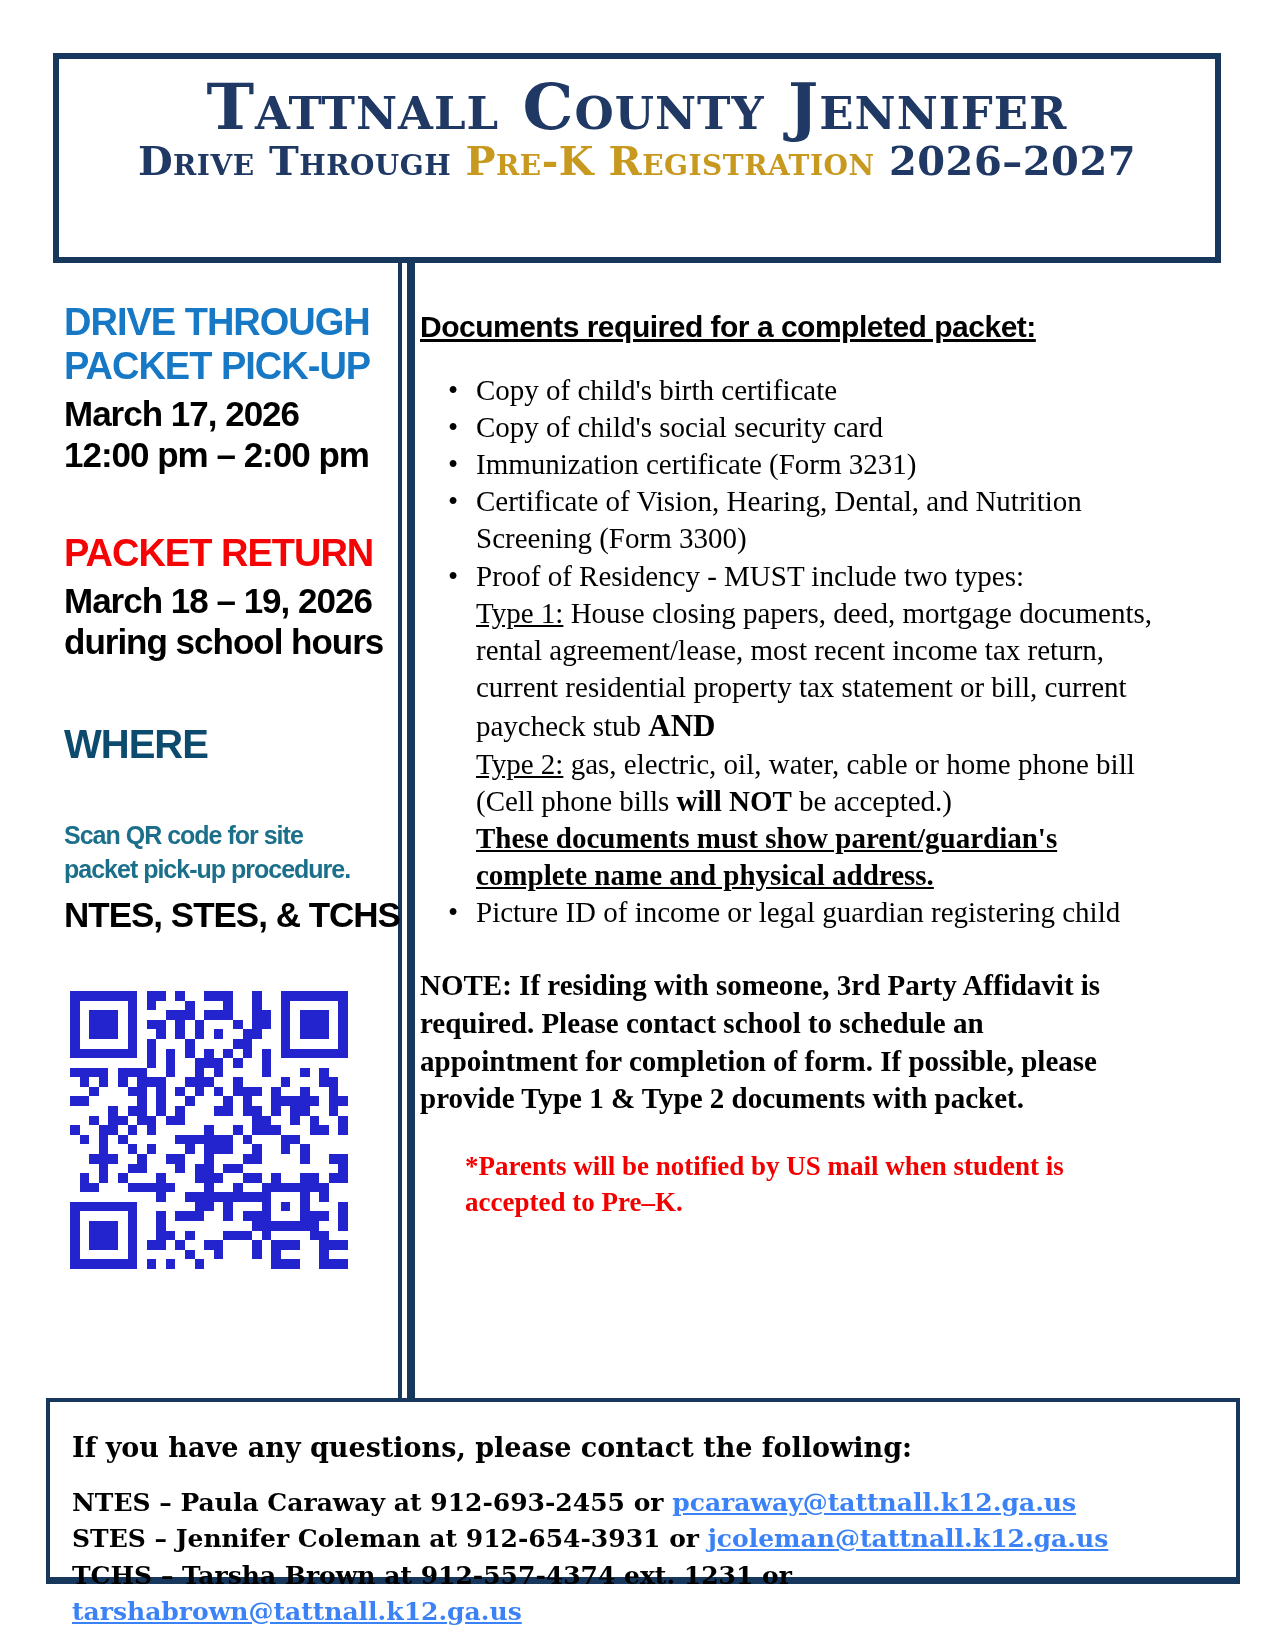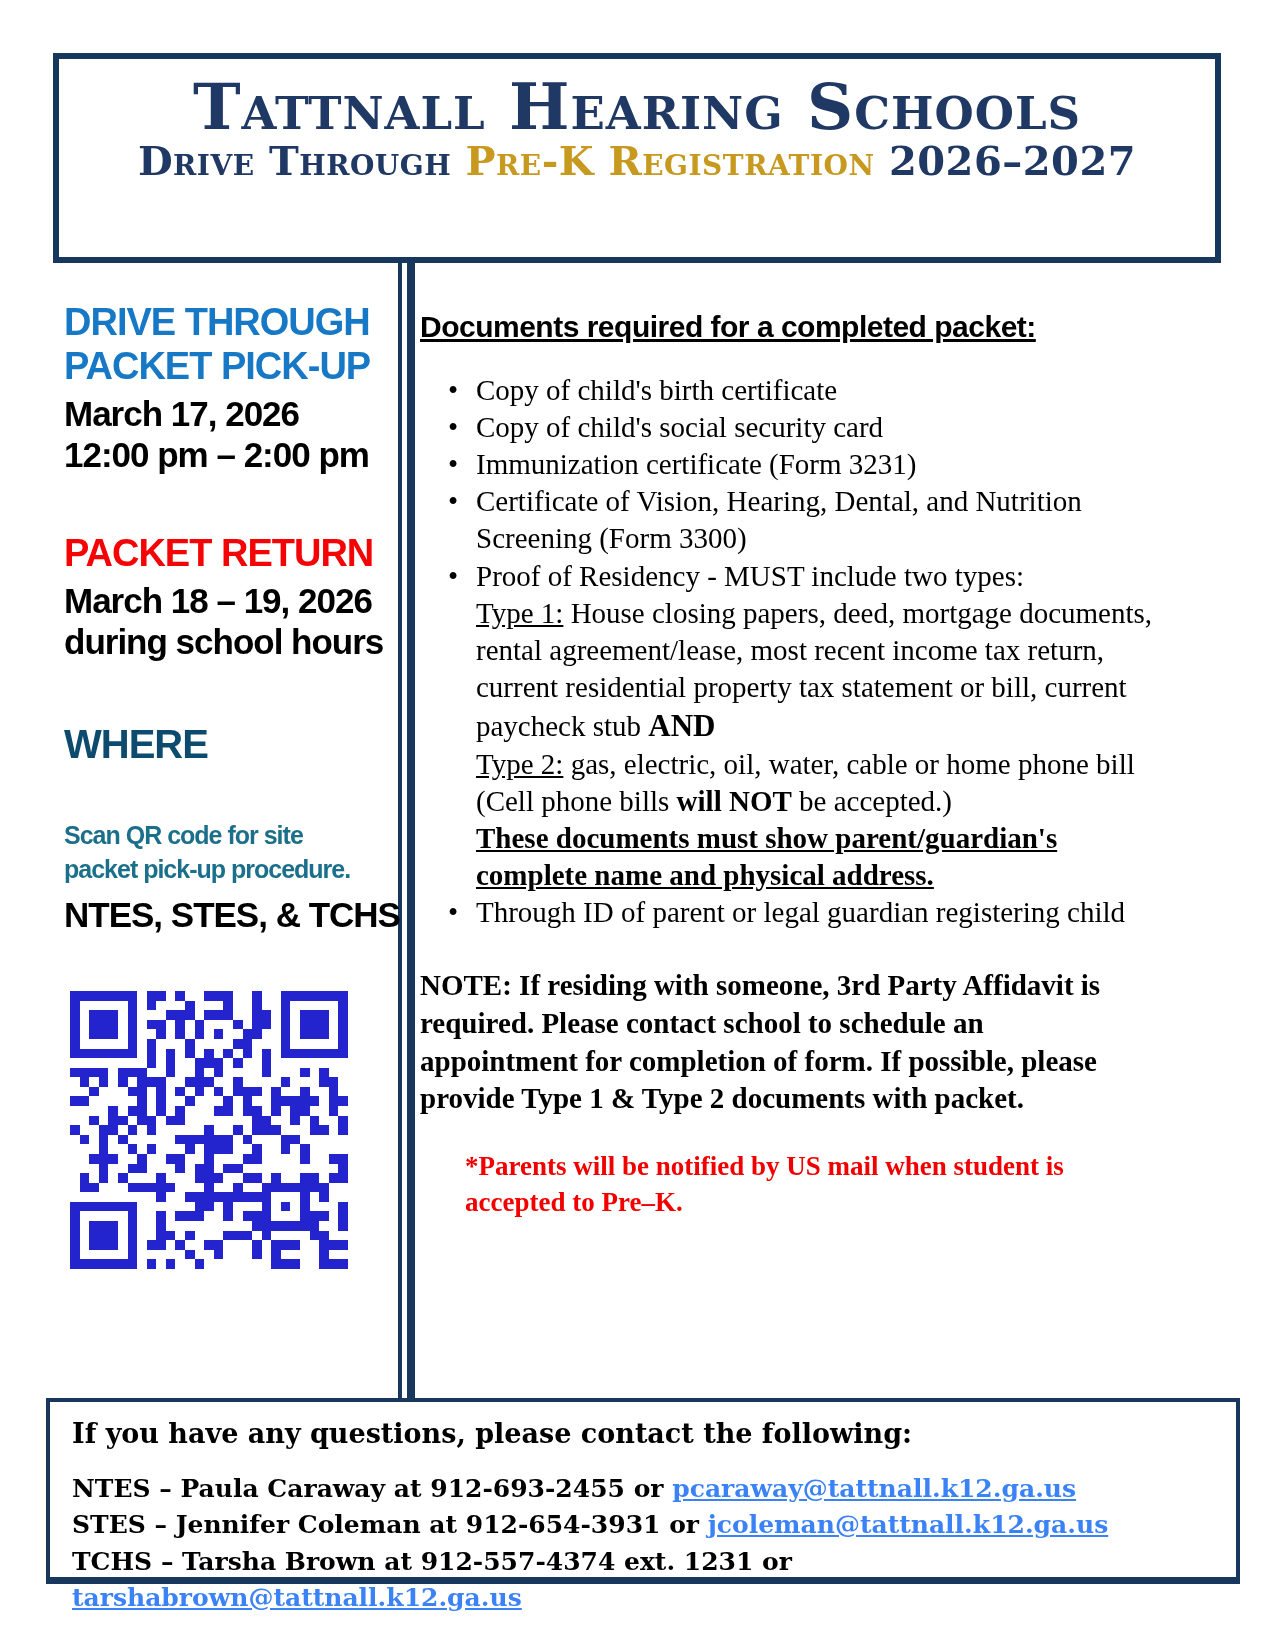--- a/index.html
+++ b/index.html
@@ -52,33 +52,33 @@
   .u{text-decoration:underline;}
   .b{font-weight:bold;}
   .bu{font-weight:bold;text-decoration:underline;}
   .and-big{font-weight:bold;font-size:31px;}
   .note-para{margin-top:36px;font-weight:bold;font-size:29px;line-height:1.3;padding-right:20px;}
   .mail-note{margin-top:30px;font-weight:bold;font-size:27px;line-height:1.35;color:#F20000;padding-right:60px;margin-left:45px;}
   
   .contact-box{
     position:absolute;left:46px;top:1398px;width:1194px;height:186px;
     border:4px solid #17375D;border-bottom-width:7px;background:#fff;
-    font-family:"DejaVu Serif",serif;box-sizing:border-box;padding:16px 20px 0 22px;
+    font-family:"DejaVu Serif",serif;box-sizing:border-box;padding:30px 20px 0 22px;
   }
   .contact-heading{font-weight:bold;font-size:27px;}
   .contact-rows{margin-top:22px;font-weight:bold;font-size:25px;line-height:1.45;}
   .contact-rows a{color:#3b82f6;text-decoration:underline;}
 </style>
 </head>
 <body>
 
 <div class="page">
 
   <div class="header-box">
-    <div class="title">Tattnall Hearing Schools</div>
+    <div class="title">Tattnall County Jennifer</div>
     <div class="subtitle"><span>Drive Through </span><span class="gold">Pre-K Registration</span><span> 2026–2027</span></div>
   </div>
 
   <div class="divider">
     <div class="thin"></div>
     <div class="thick"></div>
   </div>
 
   <div class="left-col">
     <div class="impact h-pickup">
@@ -499,21 +499,21 @@
       <li>Copy of child's social security card</li>
       <li>Immunization certificate (Form 3231)</li>
       <li>Certificate of Vision, Hearing, Dental, and Nutrition Screening (Form 3300)</li>
       <li>
         <span>Proof of Residency - MUST include two types:</span><br>
         <span class="u">Type 1:</span><span> House closing papers, deed, mortgage documents, rental agreement/lease, most recent income tax return, current residential property tax statement or bill, current paycheck stub </span><span class="and-big">AND</span><br>
         <span class="u">Type 2:</span><span> gas, electric, oil, water, cable or home phone bill</span><br>
         <span>(Cell phone bills </span><span class="b">will NOT</span><span> be accepted.)</span><br>
         <span class="bu">These documents must show parent/guardian's complete name and physical address.</span>
       </li>
-      <li>Through ID of parent or legal guardian registering child</li>
+      <li>Picture ID of income or legal guardian registering child</li>
     </ul>
     <div class="note-para">NOTE: If residing with someone, 3rd Party Affidavit is required. Please contact school to schedule an appointment for completion of form. If possible, please provide Type 1 &amp; Type 2 documents with packet.</div>
     <div class="mail-note">*Parents will be notified by US mail when student is accepted to Pre–K.</div>
   </div>
 
   <div class="contact-box">
     <div class="contact-heading">If you have any questions, please contact the following:</div>
     <div class="contact-rows">
       <div><span>NTES – Paula Caraway at 912-693-2455 or </span><a href="#">pcaraway@tattnall.k12.ga.us</a></div>
       <div><span>STES – Jennifer Coleman at 912-654-3931 or </span><a href="#">jcoleman@tattnall.k12.ga.us</a></div>

